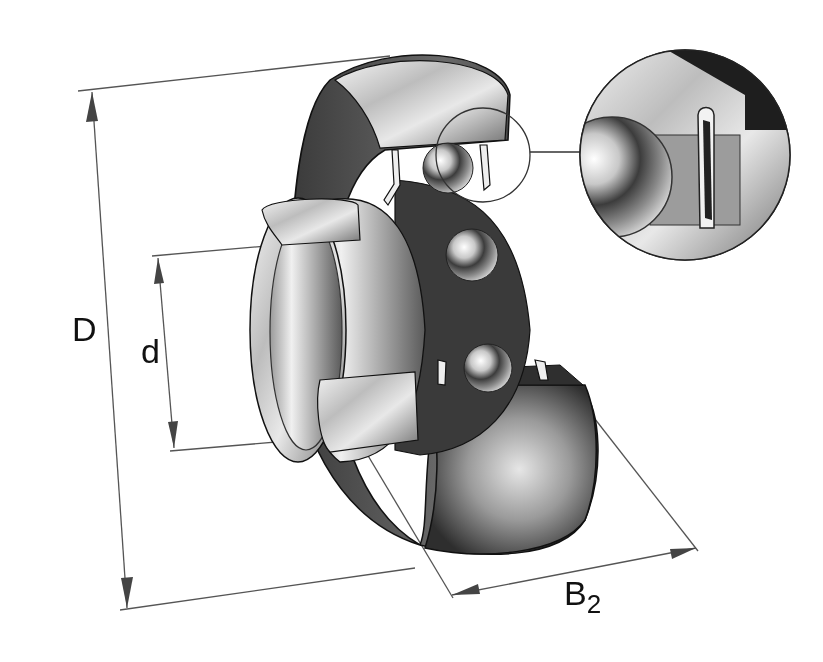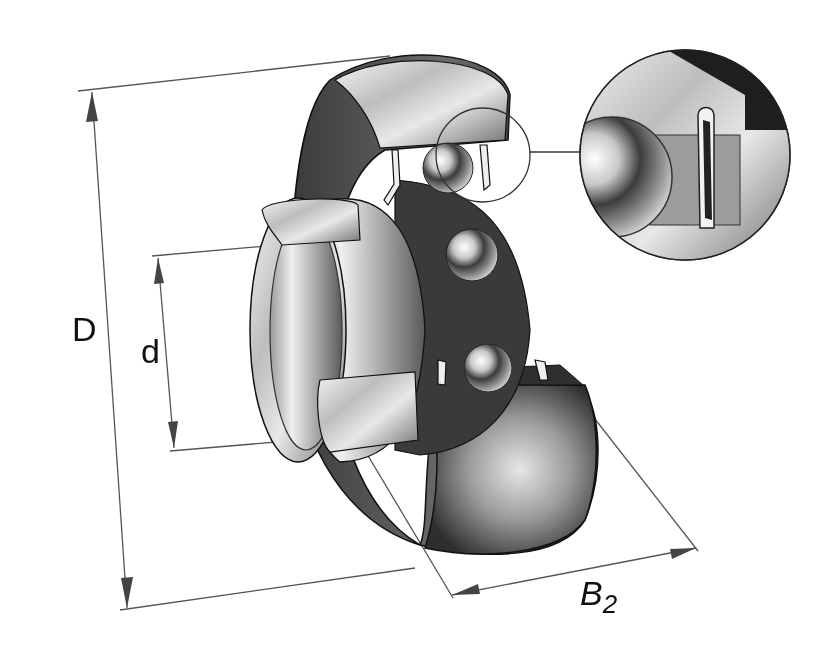--- a/index.html
+++ b/index.html
@@ -108,15 +108,15 @@
       <path d="M698,115 C698,105 714,105 714,115 L714,228 L700,228 Z" fill="#f2f2f2" stroke="#222" stroke-width="1.5"></path>
       <path d="M703,120 L710,122 L712,220 L705,218 Z" fill="#222"></path>
       <circle cx="612" cy="177" r="60" fill="url(#gBall)" stroke="#333" stroke-width="1.5"></circle>
     </g>
     <circle cx="685" cy="155" r="105" fill="none" stroke="#222" stroke-width="1.5"></circle>
   </g>
 </svg>
 
 <div class="dim-label" style="left:72px; top:312px;">D</div>
 <div class="dim-label" style="left:141px; top:334px;">d</div>
-<div class="dim-label" style="left:580px; top:576px;font-style:italic;">
+<div class="dim-label" style="left:564px; top:576px;">
   <span>B</span><span class="sub">2</span>
 </div>
 
 </body></html>

